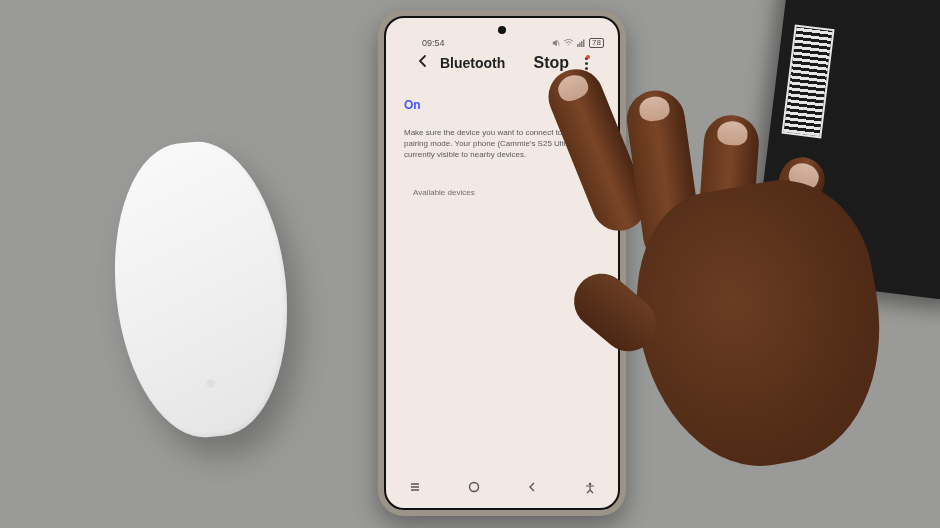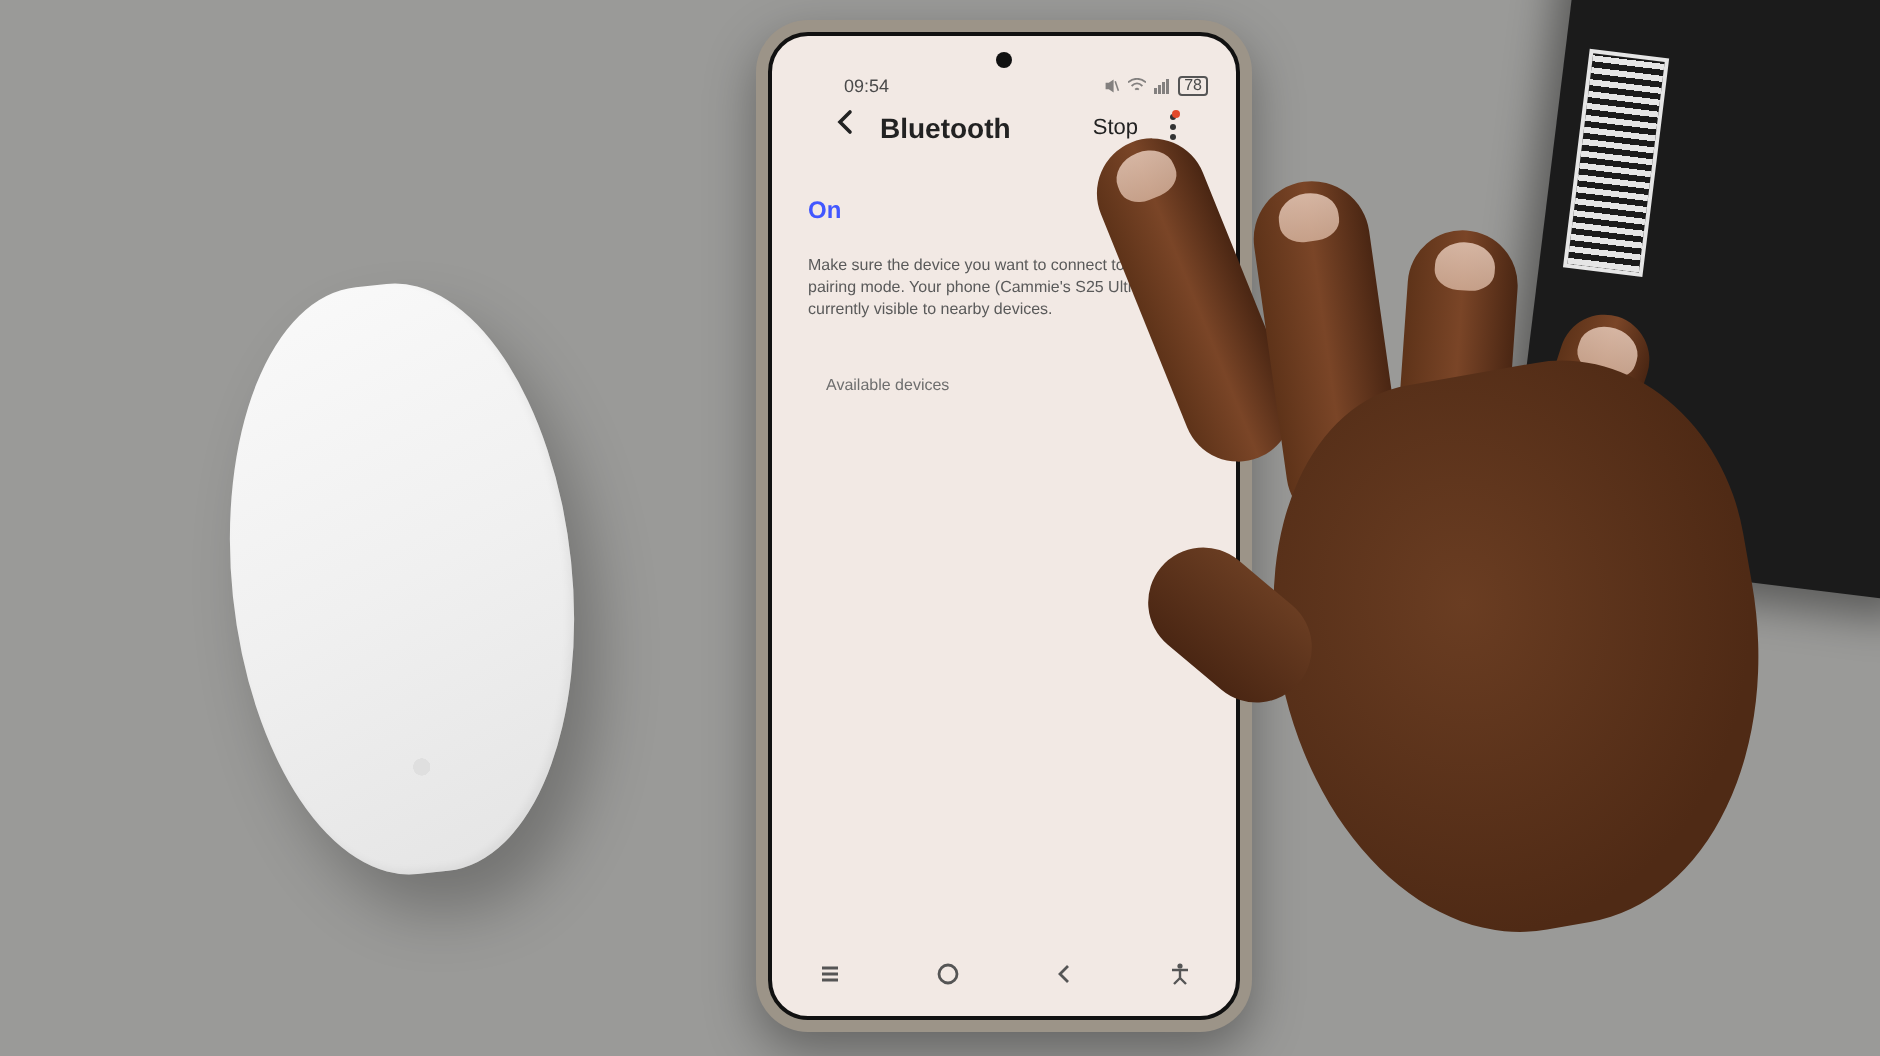--- a/index.html
+++ b/index.html
@@ -117,22 +117,22 @@
     align-items: center;
     gap: 10px;
     color: #222;
   }
   .header-title {
     font-size: 14px;
     font-weight: 700;
     flex: 1;
   }
   .header-stop {
-    font-size: 11px;
-    font-weight: 400;
+    font-size: 16px;
+    font-weight: 700;
     margin-right: 6px;
   }
   .more-dots {
     display: flex;
     flex-direction: column;
     gap: 2px;
     position: relative;
   }
   .more-dots span {
     width: 3px; height: 3px; background:#333; border-radius:50%;

